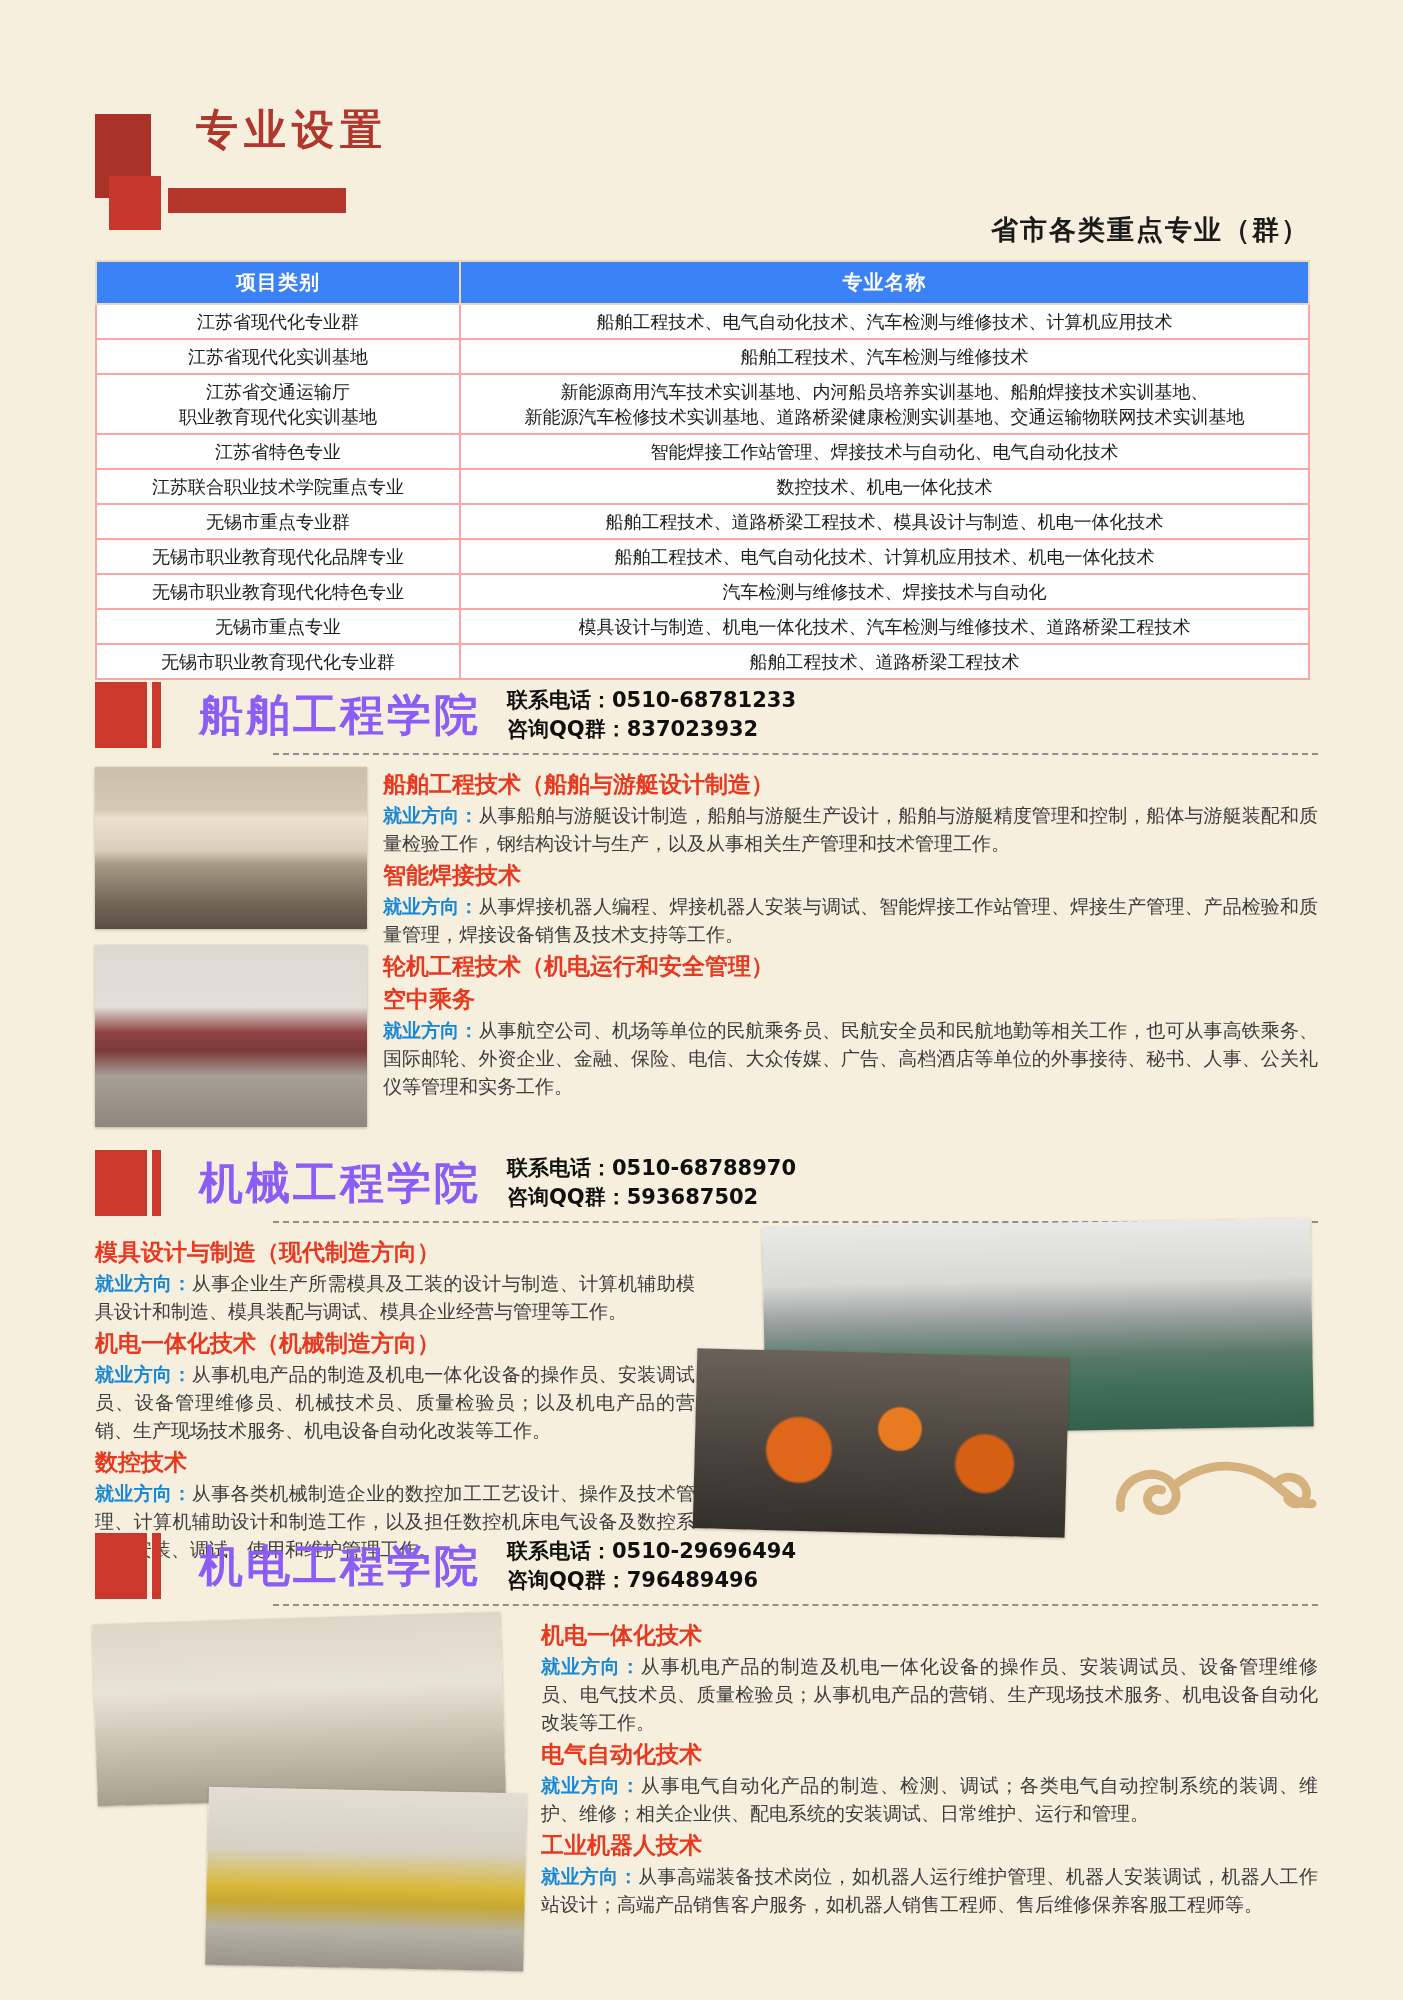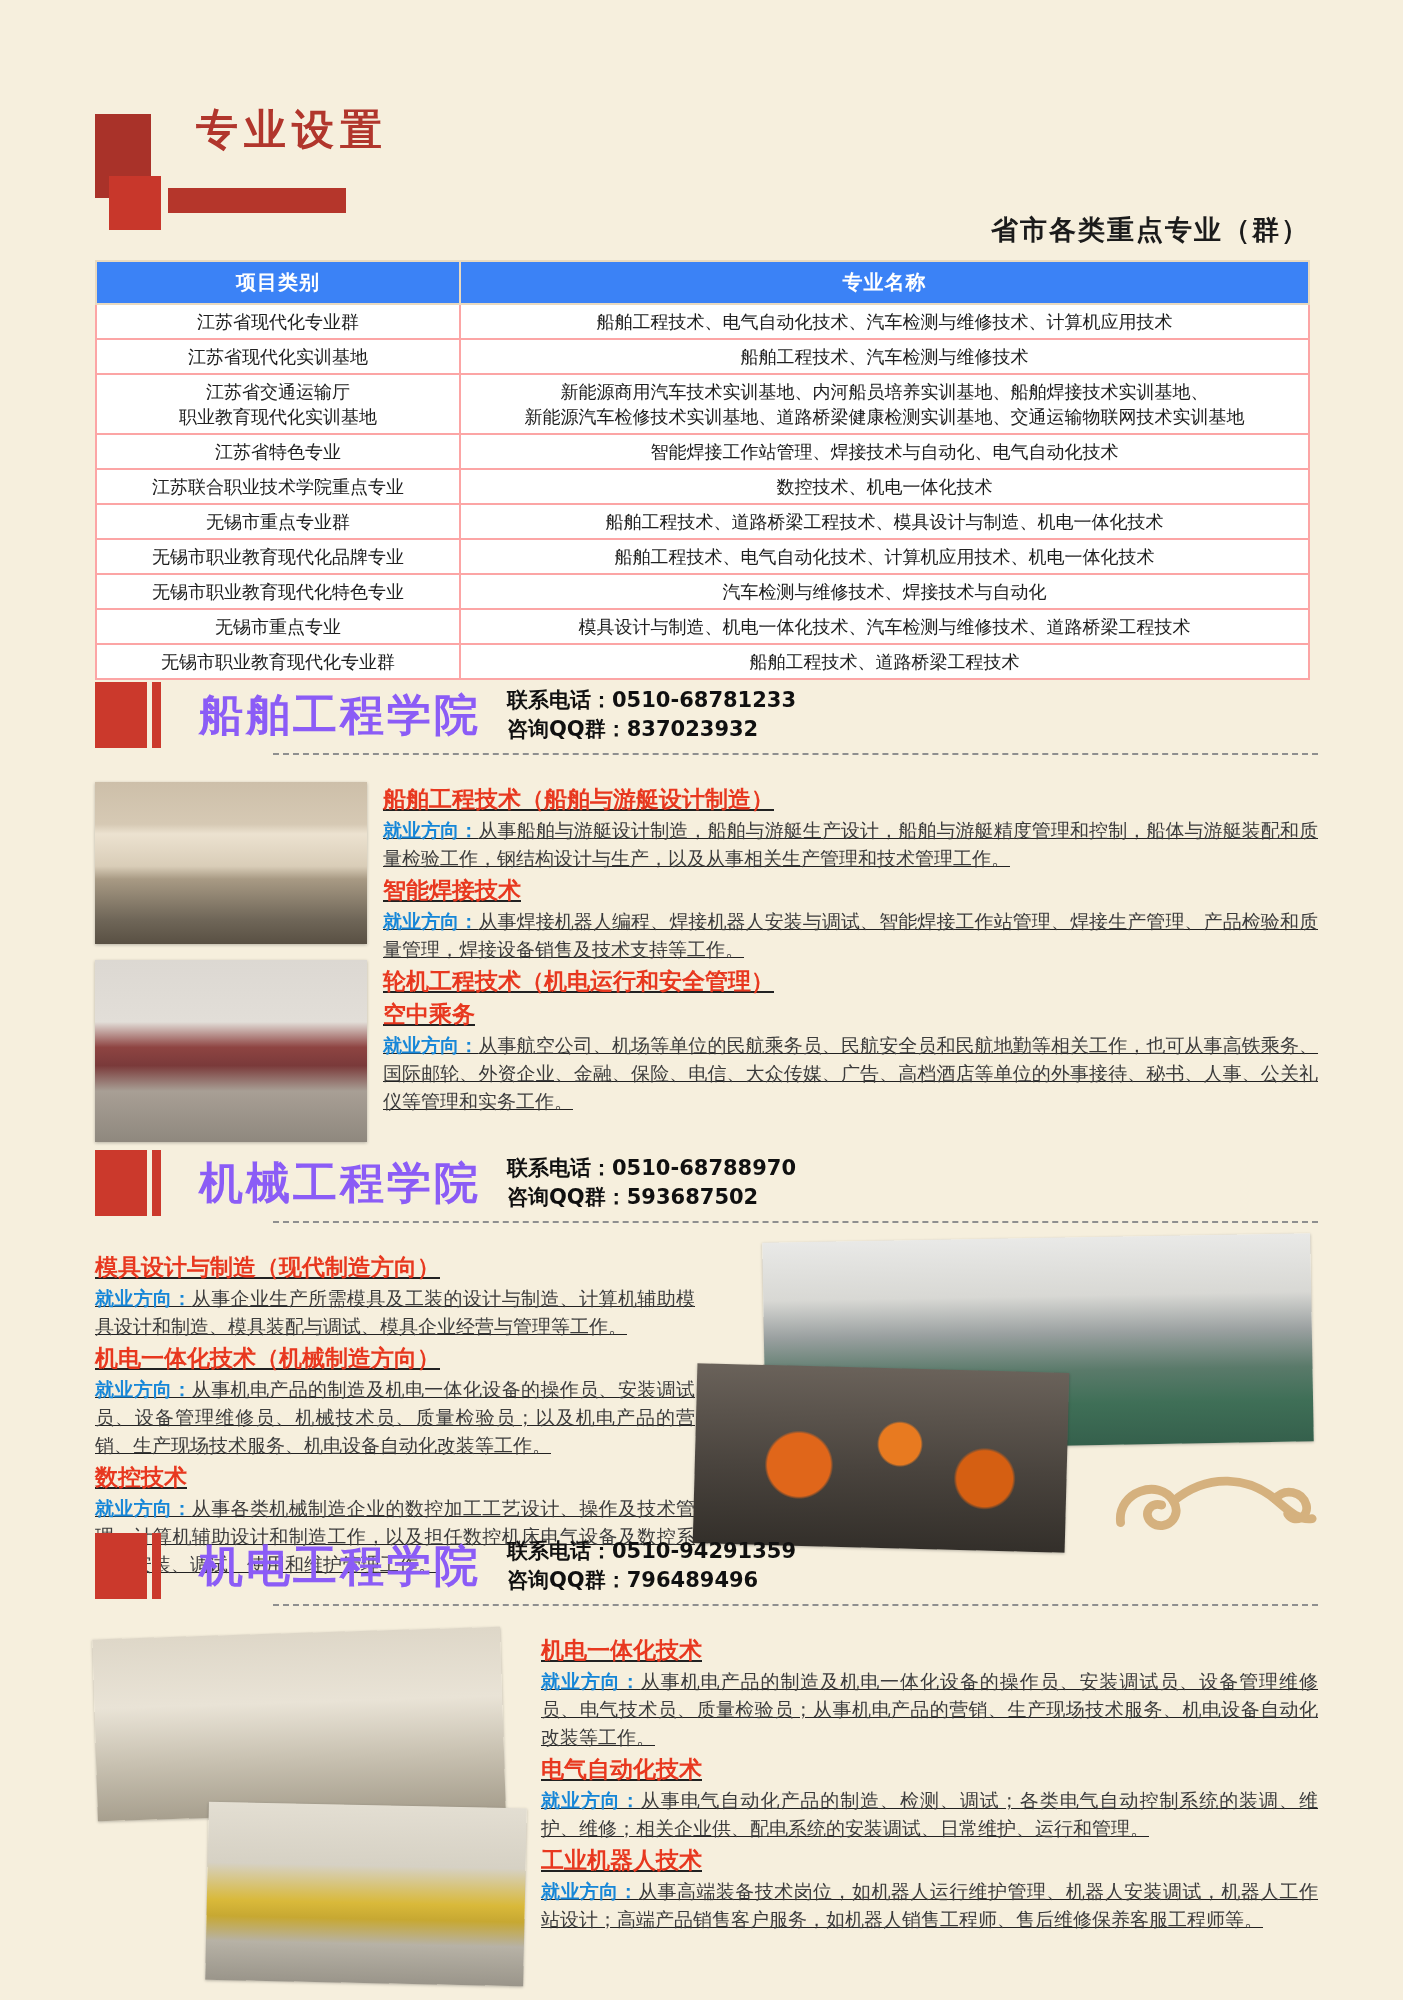--- a/index.html
+++ b/index.html
@@ -28,21 +28,21 @@
   .college.c2{top:1150px;}
   .college.c3{top:1533px;}
   .college-head{display:flex;align-items:center;}
   .head-sq{width:52px;height:66px;background:#cb392c;flex:none;}
   .head-bar{width:9px;height:66px;background:#cb392c;margin-left:5px;flex:none;}
   .college-name{font-family:"DejaVu Serif","Liberation Serif",serif;font-weight:bold;
                 font-size:44px;color:#8b5cf6;margin-left:38px;letter-spacing:3px;flex:none;}
   .college-contact{margin-left:26px;font-size:21px;font-weight:bold;color:#101010;line-height:29px;}
   .dash-line{border-top:2px dashed #8f8f8f;margin-left:178px;margin-top:5px;}
 
-  .content{display:flex;margin-top:27px;text-decoration:underline;}
+  .content{display:flex;margin-top:12px;}
   .mtitle{color:#e8381f;font-size:23px;font-weight:bold;line-height:31px;margin:2px 0 1px 0;}
   .mdesc{font-size:19px;line-height:28px;color:#3c3c3c;margin:0 0 3px 0;text-align:justify;}
   .dir{color:#1787d8;font-weight:bold;}
 
   
   .photo{box-shadow:0 1px 3px rgba(0,0,0,.25);}
   .photos-c1{width:272px;flex:none;}
   .photo-hall{width:272px;height:162px;margin-bottom:16px;
     background:linear-gradient(180deg,#cdbfa9 0%,#d6c9b4 26%,#ece2d0 32%,#d9cdb8 52%,#a89a84 60%,#6f6658 85%,#595043 100%);}
   .photo-crew{width:272px;height:182px;
@@ -193,21 +193,21 @@
       </div>
     </div>
   </div>
 
   <div class="college c3">
     <div class="college-head">
       <div class="head-sq"></div>
       <div class="head-bar"></div>
       <div class="college-name">机电工程学院</div>
       <div class="college-contact">
-        <div>联系电话：0510-94291359</div>
+        <div>联系电话：0510-29696494</div>
         <div>咨询QQ群：796489496</div>
       </div>
     </div>
     <div class="dash-line"></div>
     <div class="content">
       <div class="photos-c3">
         <div class="photo photo-classroom"></div>
         <div class="photo photo-lab"></div>
       </div>
       <div class="text-c3">

